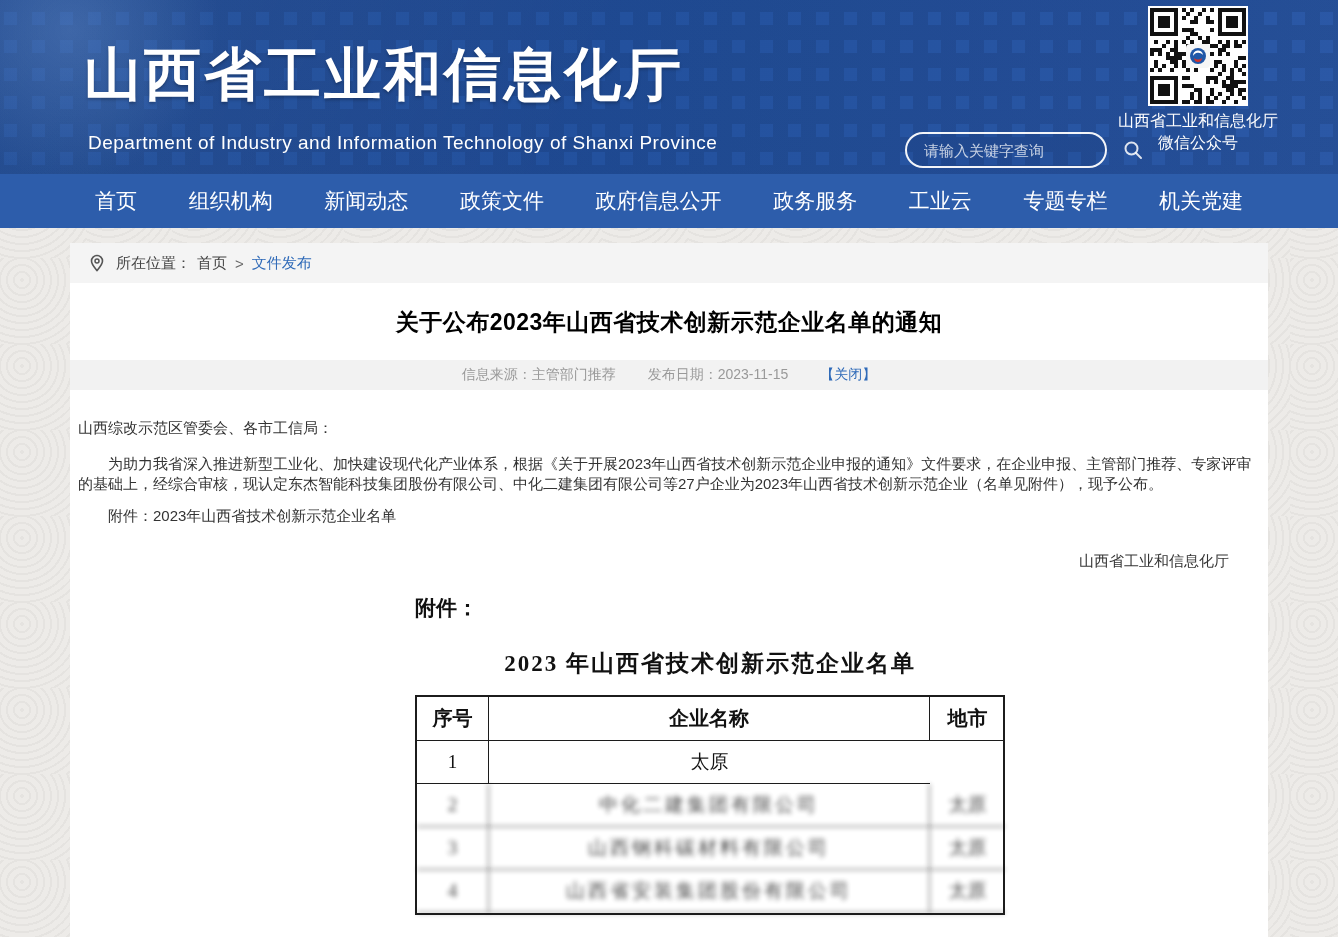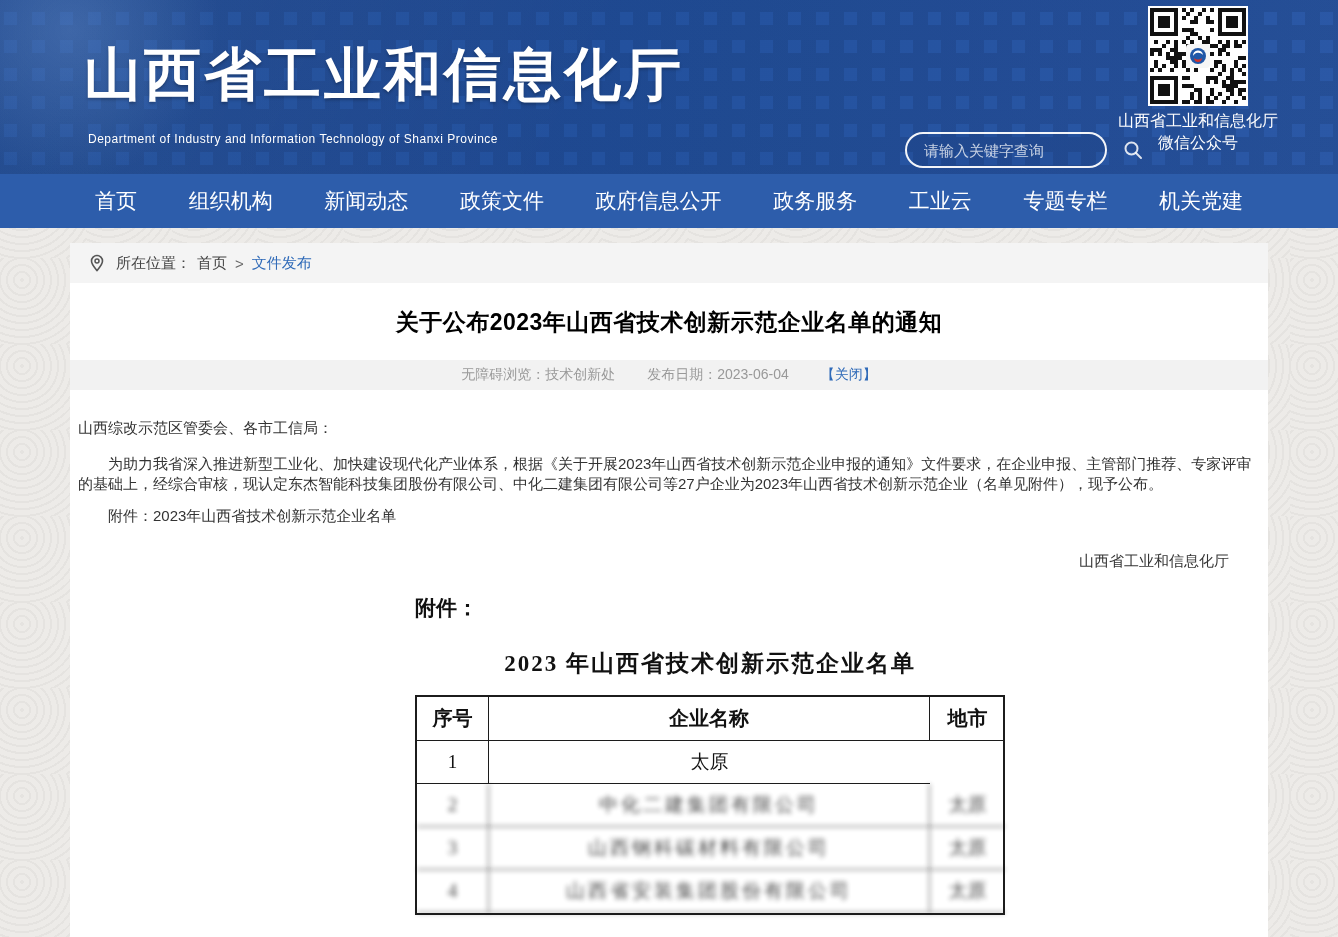--- a/index.html
+++ b/index.html
@@ -22,21 +22,21 @@
   .header::before { content:""; position:absolute; inset:0;
     background-image:conic-gradient(at 13px 13px, rgba(10,30,72,0.16) 75%, transparent 0);
     background-size:28px 28px; background-position:4px 40px; }
   .header::after { content:""; position:absolute; inset:0;
     background:radial-gradient(circle at 70px 30px, rgba(120,160,220,0.30), transparent 150px),
                linear-gradient(115deg, rgba(255,255,255,0.05) 0%, transparent 45%); }
   .site-title { position:absolute; left:84px; top:46px; z-index:2; color:#fff;
     font-size:57px; font-weight:bold; letter-spacing:3px; line-height:1;
     text-shadow:0 2px 3px rgba(0,0,0,0.25); }
   .site-sub { position:absolute; left:88px; top:132px; z-index:2; color:#fff;
-    font-size:12px; font-weight:400; letter-spacing:0.5px; }
+    font-size:19px; font-weight:400; letter-spacing:0.5px; }
   .qr-box { position:absolute; right:90px; top:6px; z-index:2; width:100px; height:100px;
     background:#fff; padding:2px; }
   .qr-modules { position:relative; width:96px; height:96px; background:#fff; }
   .qr-modules i { position:absolute; width:4px; height:4px; background:#111; }
   .qr-logo { position:absolute; left:50%; top:50%; transform:translate(-50%,-50%);
     width:24px; height:24px; background:#f6f6f6; border-radius:4px; z-index:3;
     display:flex; align-items:center; justify-content:center; }
   .qr-caption { position:absolute; right:20px; top:110px; width:240px; z-index:2;
     text-align:center; color:#fff; font-size:16px; line-height:22px; }
   .search-wrap { position:absolute; right:231px; bottom:6px; z-index:2; width:202px; height:36px;
@@ -403,22 +403,22 @@
       </svg>
       <span>所在位置：</span>
       <a class="crumb-home">首页</a>
       <span class="crumb-sep">&gt;</span>
       <a class="crumb-cur">文件发布</a>
     </div>
 
     <h1 class="article-title">关于公布2023年山西省技术创新示范企业名单的通知</h1>
 
     <div class="meta-bar">
-      <span>无障碍浏览：技术创新处</span>
-      <span>发布日期：2023-06-04</span>
+      <span>信息来源：主管部门推荐</span>
+      <span>发布日期：2023-11-15</span>
       <a class="meta-close">【关闭】</a>
     </div>
 
     <div class="article-body">
       <div class="salutation">山西综改示范区管委会、各市工信局：</div>
       <div class="para">为助力我省深入推进新型工业化、加快建设现代化产业体系，根据《关于开展2023年山西省技术创新示范企业申报的通知》文件要求，在企业申报、主管部门推荐、专家评审的基础上，经综合审核，现认定东杰智能科技集团股份有限公司、中化二建集团有限公司等27户企业为2023年山西省技术创新示范企业（名单见附件），现予公布。</div>
       <div class="attach-line">附件：2023年山西省技术创新示范企业名单</div>
       <div class="signature">
         <div class="sig-org">山西省工业和信息化厅</div>
       </div>

